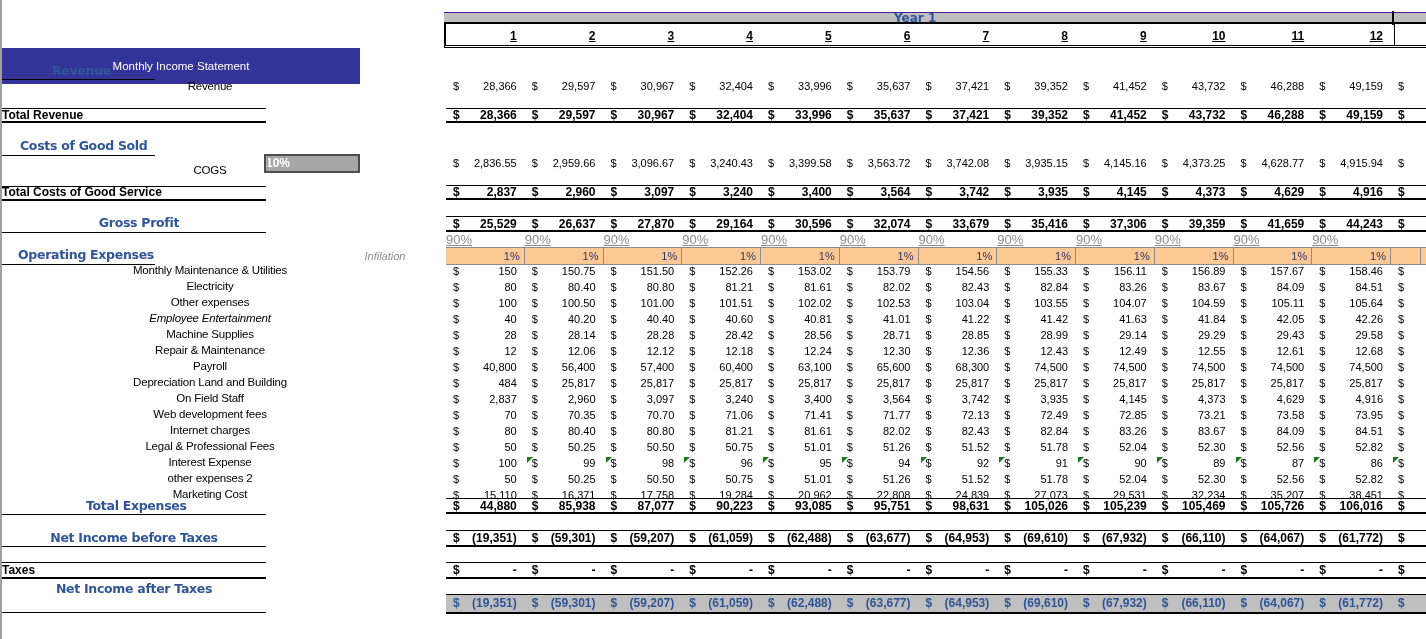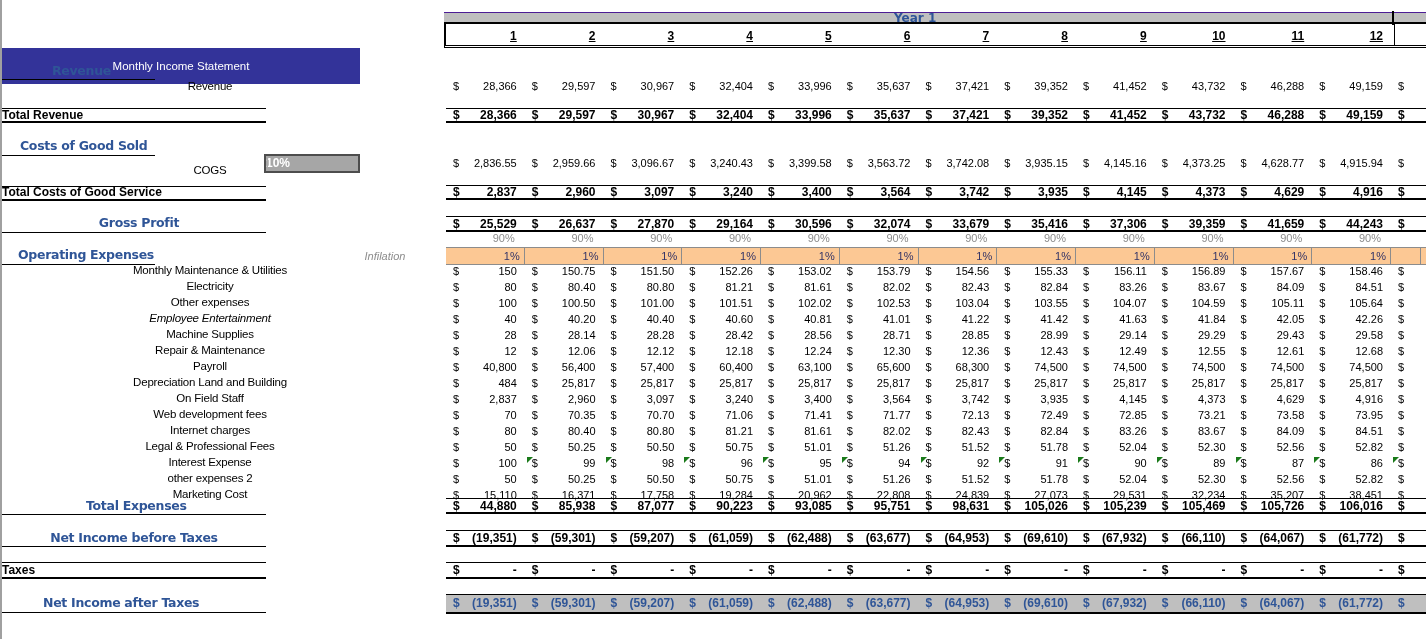--- a/index.html
+++ b/index.html
@@ -24,21 +24,21 @@
   .monthrow { position: absolute; left: 444px; top: 24px; width: 982px; height: 24px; border-left: 2px solid #000; border-bottom: 3px double #000; }
   .monthrow .msep { position: absolute; left: 948px; top: 0; width: 1px; height: 21px; background: #000; }
 
   .row { position: absolute; left: 446px; width: 980px; height: 14px; display: flex; }
   .cell { width: 78.75px; flex: none; display: flex; justify-content: space-between; padding-left: 7px; padding-right: 8px; font-size: 11px; white-space: nowrap; position: relative; }
   .cell .d { }
   .cell .v { text-align: right; }
   .cell.tail { width: 30px; padding-right: 0; }
   .row.bold .cell { font-weight: bold; font-size: 12px; }
   .row.blue .cell { color: #2f5597; font-weight: bold; font-size: 12px; }
-  .row.pct .cell { color: #8c8c8c; justify-content: flex-end; padding: 0 10px 0 0; font-size: 11px; }
+  .row.pct .cell { color: #8c8c8c; justify-content: flex-start; padding: 0 10px 0 0; font-size: 13px; text-decoration: underline; }
   .row.infl-row { background: #fcc894; border-top: 1px solid #8c8c8c; border-bottom: 1px solid #8c8c8c; height: 18px; }
   .row.infl-row .cell { border-right: 1px solid #8c8c8c; justify-content: flex-end; padding-right: 4px; color: #333366; line-height: 16px; }
   .row.month .cell { justify-content: flex-end; padding-right: 8px; font-weight: bold; font-size: 12px; text-decoration: underline; }
   .tri { position: absolute; left: 2px; top: 0; width: 0; height: 0; border-top: 6px solid #1a7a1a; border-right: 6px solid transparent; }
   .band { position: absolute; left: 446px; width: 980px; }
   .band.grey { background: #bfbfbf; }
 </style>
 </head>
 <body>
 
@@ -87,21 +87,21 @@
   </div>
 
 <div class="sec" style="left:86px;top:498px;">Total Expenses</div>
 <div class="rule" style="left:2px;top:514px;width:264px;"></div>
 
 <div class="sec" style="left:2px;width:264px;text-align:center;top:530px;">Net Income before Taxes</div>
 <div class="rule" style="left:2px;top:546px;width:264px;"></div>
 <div class="rule" style="left:2px;top:562px;width:264px;"></div>
 <div class="lblb" style="left:2px;width:264px;top:563px;">Taxes</div>
 <div class="rule2" style="left:2px;top:577px;width:264px;"></div>
-<div class="sec" style="left:2px;width:264px;top:595px;padding-left:41px;">Net Income after Taxes</div>
+<div class="sec" style="left:2px;width:264px;text-align:center;top:581px;">Net Income after Taxes</div>
 <div class="rule" style="left:2px;top:612px;width:264px;"></div>
 
 <div class="yearbar">
   <span class="ytxt">Year 1</span>
   <span class="ysep"></span>
 </div>
 <div class="monthrow">
   <span class="msep"></span>
 </div>
 <div class="row month" style="top:29px;" id="r-month">

